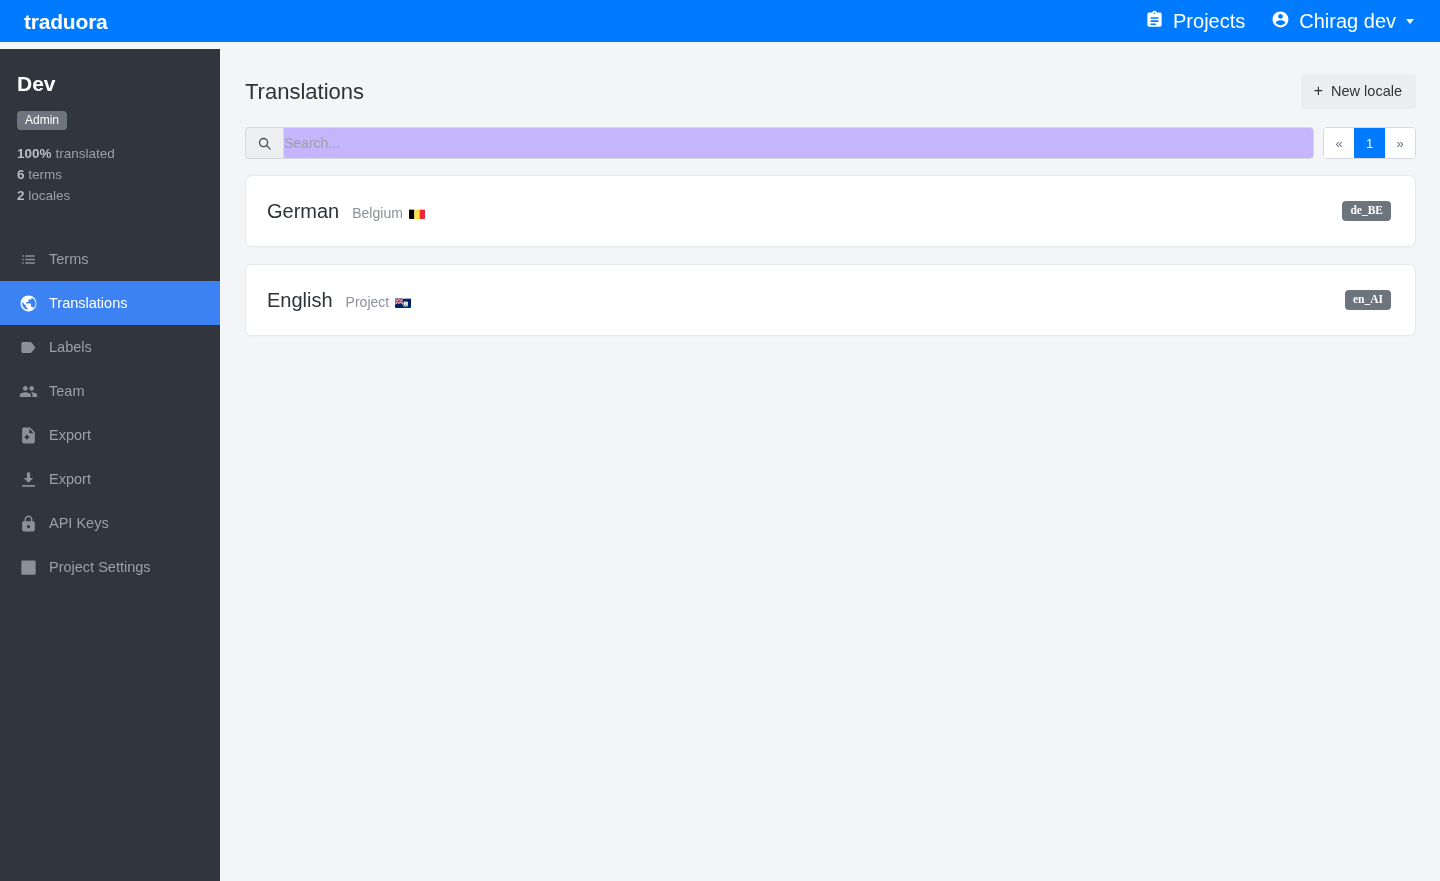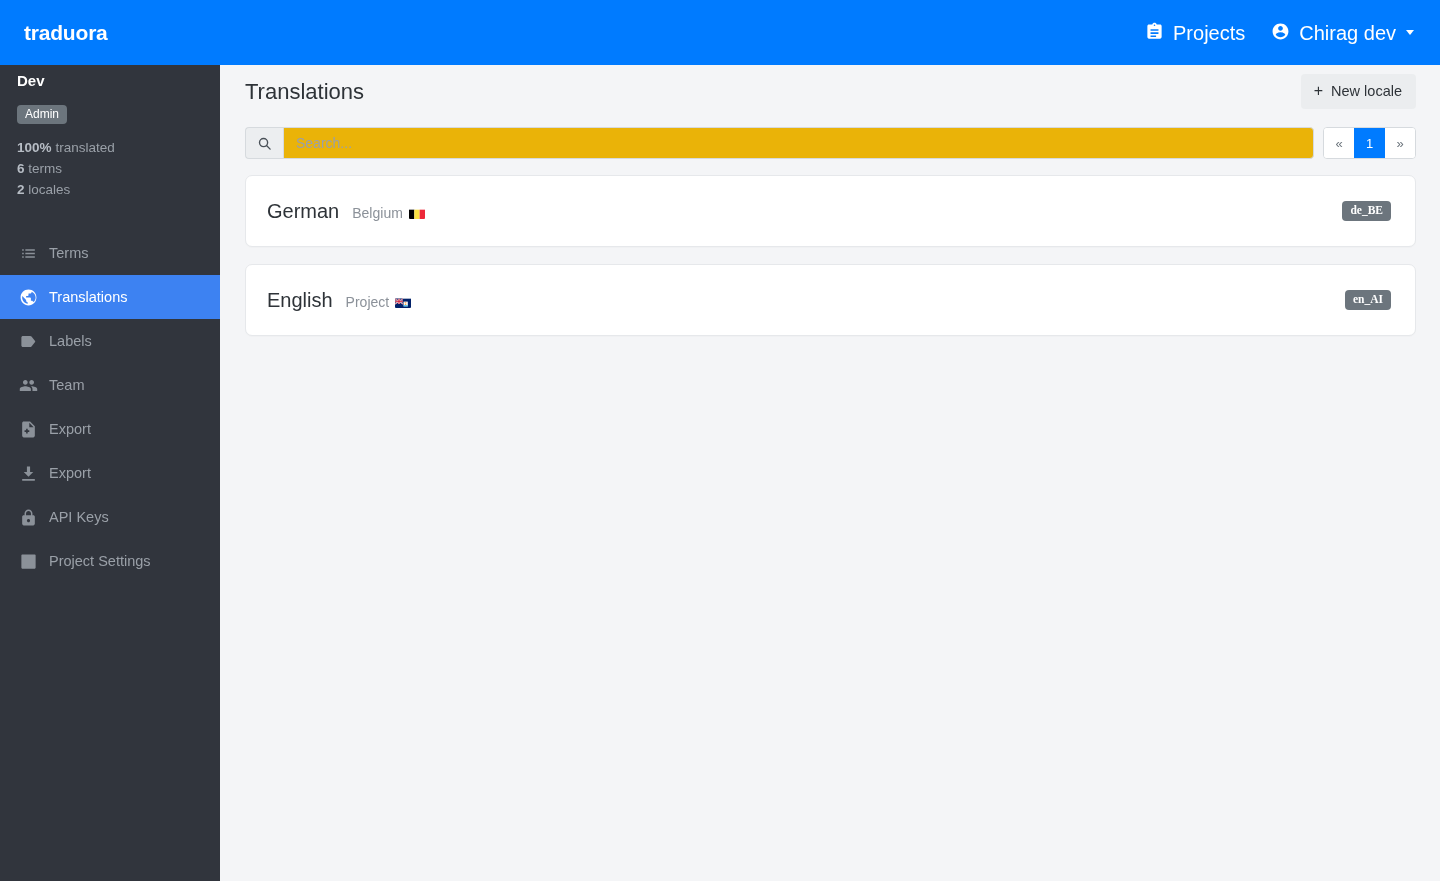--- a/index.html
+++ b/index.html
@@ -8,21 +8,21 @@
     margin: 0; padding: 0;
     width: 1440px; height: 881px;
     overflow: hidden;
     font-family: "Liberation Sans", "DejaVu Sans", sans-serif;
     background: #f4f5f7;
   }
 
   
   .navbar {
     position: absolute; top: 0; left: 0;
-    width: 1440px; height: 65px;
+    width: 1440px; height: 42px;
     background: #007bff;
     display: flex; align-items: center;
     z-index: 30;
   }
   .brand {
     margin-left: 24px;
     color: #ffffff;
     font-size: 21px;
     font-weight: bold;
     letter-spacing: -0.2px;
@@ -51,21 +51,21 @@
 
   
   .sidebar {
     position: absolute; top: 49px; left: 0;
     width: 220px; height: 832px;
     background: #31353d;
     color: #ffffff;
   }
   .proj-head { padding: 24px 17px 0 17px; }
   .proj-name {
-    font-size: 15px; font-weight: bold; color: #ffffff;
+    font-size: 21px; font-weight: bold; color: #ffffff;
     line-height: 1; margin-bottom: 16px;
   }
   .role-badge {
     display: inline-block;
     background: #6c757d;
     color: #ffffff;
     font-size: 12px; font-weight: normal;
     padding: 3px 8px 4px 8px;
     border-radius: 4px;
     line-height: 1;
@@ -146,22 +146,22 @@
     border: 1px solid #d6dade;
     border-right: none;
     border-radius: 4px 0 0 4px;
     display: flex; align-items: center; justify-content: center;
     cursor: pointer;
   }
   .search-input {
     flex: 1 1 auto;
     border: 1px solid #d6dade;
     border-radius: 0 4px 4px 0;
-    background: #eab308;
-    padding: 0 12px;
+    background: #c4b5fd;
+    padding: 0 0;
     font-size: 14px;
     color: #495057;
     font-family: inherit;
     outline: none;
   }
   .search-input::placeholder { color: #9aa0a8; }
 
   .pager {
     margin-left: 9px;
     display: flex;

